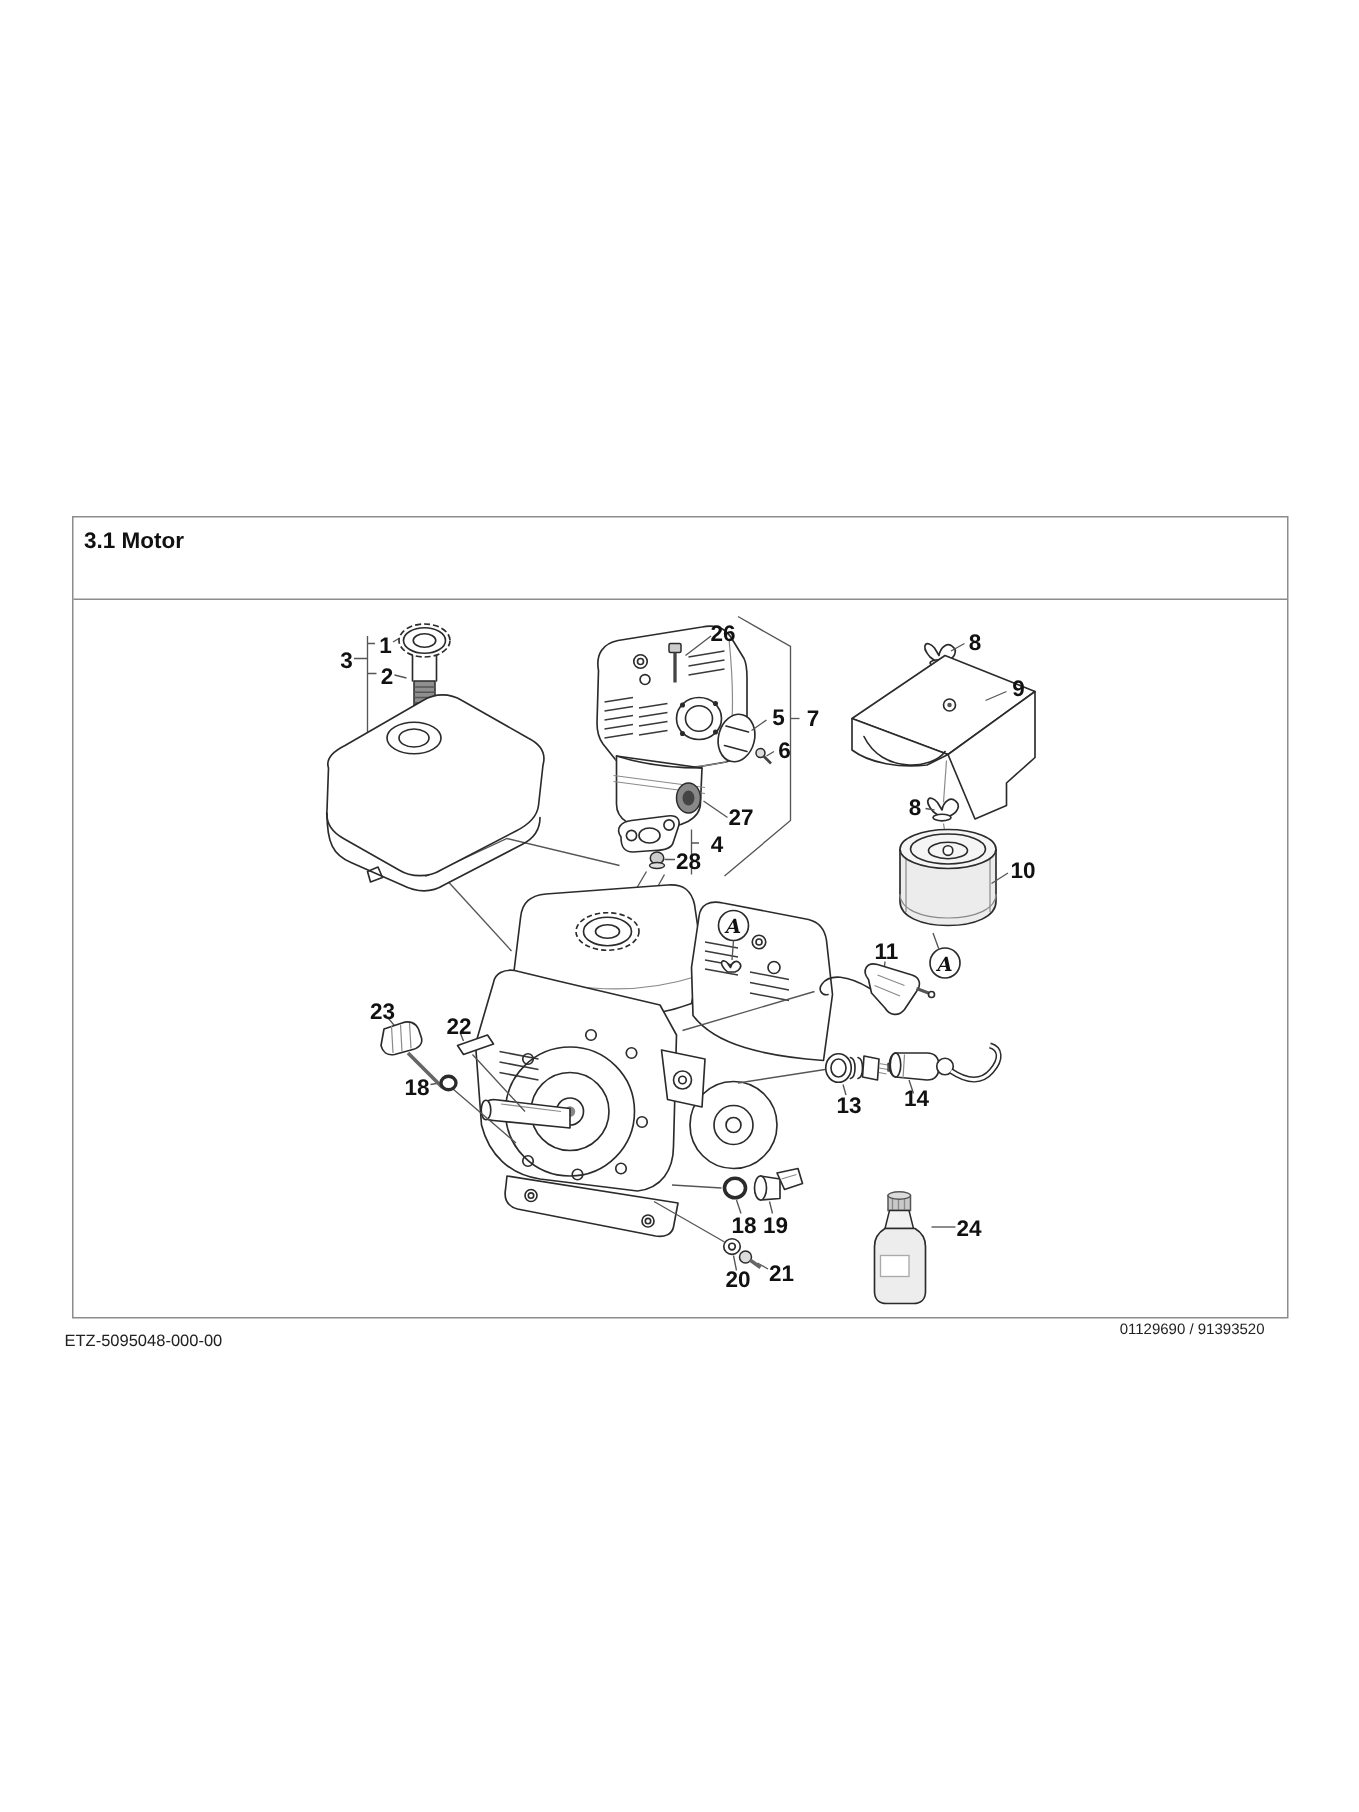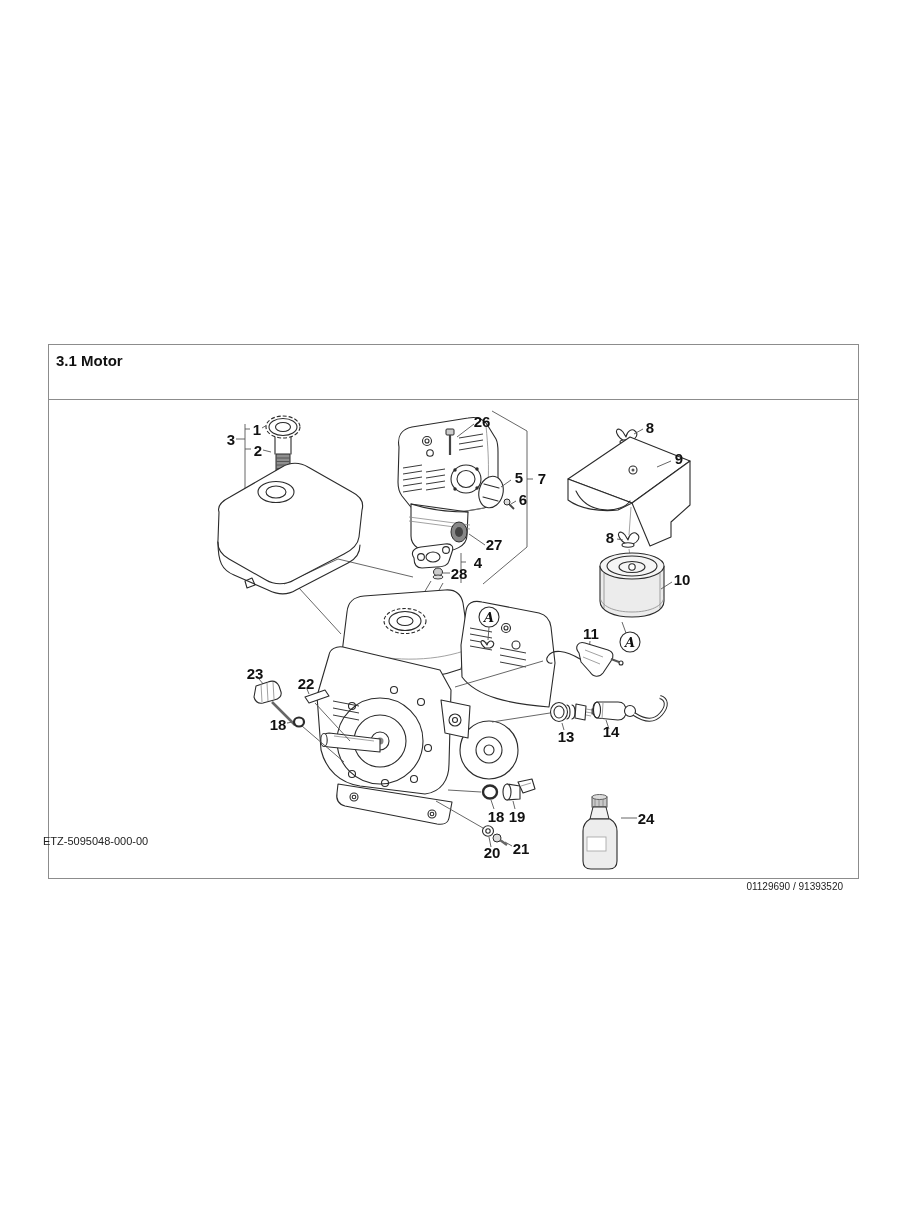--- a/index.html
+++ b/index.html
@@ -3,21 +3,21 @@
 <meta charset="utf-8">
 <style>
   html,body{margin:0;padding:0;background:#fff;}
   .page{position:relative;width:906px;height:1208px;background:#fff;overflow:hidden;
         font-family:"Liberation Sans",sans-serif;}
   .frame{position:absolute;left:48px;top:344px;width:809px;height:533px;
          border:1px solid #8c8c8c;background:#fff;}
   .frame-header-rule{position:absolute;left:0;top:54px;width:100%;height:0;
          border-top:1px solid #8c8c8c;}
   .page-title{position:absolute;left:7px;top:7px;font-size:15px;font-weight:bold;color:#111;}
-  .footer-left{position:absolute;left:43px;top:835px;font-size:11px;color:#222;text-align:right;}
+  .footer-left{position:absolute;left:43px;top:888px;font-size:11px;color:#222;text-align:right;}
   .footer-right{position:absolute;right:63px;top:881px;font-size:10px;color:#222;}
   svg.diagram{position:absolute;left:0;top:0;}
   .ln{fill:none;stroke:#2b2b2b;stroke-width:1.1;stroke-linecap:round;stroke-linejoin:round;}
   .fw{fill:#ffffff;stroke:#2b2b2b;stroke-width:1.1;stroke-linejoin:round;}
   .fg{fill:#ececec;stroke:#2b2b2b;stroke-width:1.1;stroke-linejoin:round;}
   .ldr{fill:none;stroke:#565656;stroke-width:0.9;}
   .thin{fill:none;stroke:#8a8a8a;stroke-width:0.8;}
   .vent{fill:none;stroke:#3a3a3a;stroke-width:1;}
   .callout{font-family:"Liberation Sans",sans-serif;font-size:15px;font-weight:bold;
            fill:#111;text-anchor:middle;}

